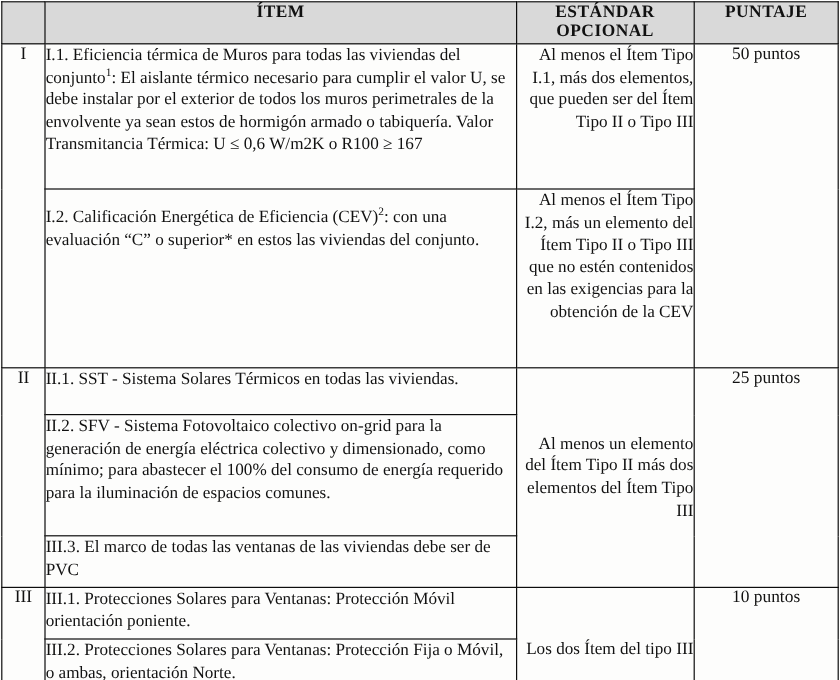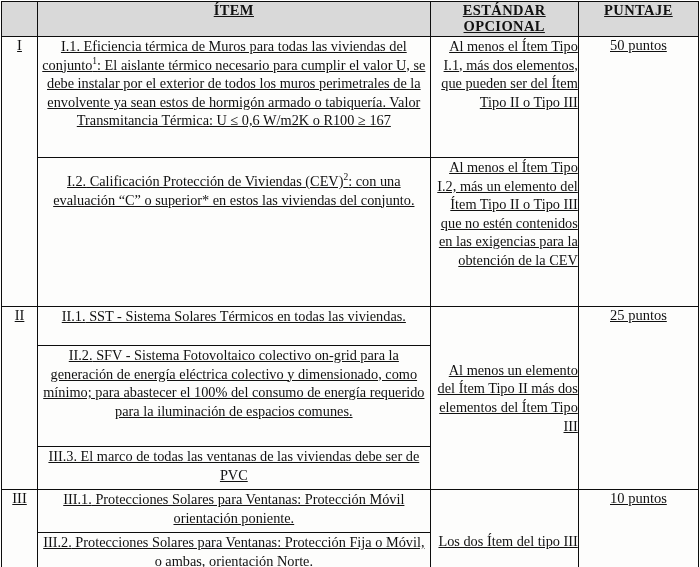--- a/index.html
+++ b/index.html
@@ -23,21 +23,20 @@
   table.matrix {
     border-collapse: collapse;
     width: 698px;
     margin: 1px;
     table-layout: fixed;
   }
   table.matrix td, table.matrix th {
     border: 1px solid #0d0d0d;
     vertical-align: top;
     padding: 0;
-    text-decoration: underline;
   }
   
   col.c-group { width: 36px; }
   col.c-item  { width: 392px; }
   col.c-std   { width: 148px; }
   col.c-score { width: 120px; }
 
   thead th {
     background: #d9d9d9;
     text-align: center;
@@ -69,21 +68,21 @@
   td.score-cell {
     text-align: center;
     vertical-align: middle;
     font-size: 14.5px;
     margin-left: 40px;
   }
   td.item-cell {
     padding: 5px 7px 7px 7px;
     font-size: 14.3px;
     line-height: 1.30;
-    text-align: center;
+    text-align: left;
   }
   td.std-cell {
     padding: 5px 6px 6px 7px;
     font-size: 14.3px;
     line-height: 1.30;
     text-align: right;
     vertical-align: top;
   }
   td.std-cell.mid {
     vertical-align: middle;
@@ -134,21 +133,21 @@
         <td class="group-cell" rowspan="2">I</td>
         <td class="item-cell tall-1">
             <span class="item-body"><span>I.1.</span><span> Eficiencia térmica de Muros para todas las viviendas del conjunto</span><sup>1</sup><span>: El aislante térmico necesario para cumplir el valor U, se debe instalar por el exterior de todos los muros perimetrales de la envolvente ya sean estos de hormigón armado o tabiquería. Valor Transmitancia Térmica: U ≤ 0,6 W/m2K o R100 ≥ 167</span></span>
           </td>
         <td class="std-cell">Al menos el Ítem Tipo I.1, más dos elementos, que pueden ser del Ítem Tipo II o Tipo III</td>
         <td class="score-cell nowrap-score" rowspan="2">50 puntos</td>
       </tr>
 
       <tr>
         <td class="item-cell tall-2">
-            <span class="item-body cell-pad-top"><span>I.2.</span><span> Calificación Protección de Viviendas (CEV)</span><sup>2</sup><span>: con una evaluación “C” o superior* en estos las viviendas del conjunto.</span></span>
+            <span class="item-body cell-pad-top"><span>I.2.</span><span> Calificación Energética de Eficiencia (CEV)</span><sup>2</sup><span>: con una evaluación “C” o superior* en estos las viviendas del conjunto.</span></span>
           </td>
         <td class="std-cell">Al menos el Ítem Tipo I.2, más un elemento del Ítem Tipo II o Tipo III que no estén contenidos en las exigencias para la obtención de la CEV</td>
       </tr>
 
       <tr>
         <td class="group-cell" rowspan="3">II</td>
         <td class="item-cell row-sst">
             <span class="item-body"><span>II.1.</span><span> SST - Sistema Solares Térmicos en todas las viviendas.</span></span>
           </td>
         <td class="std-cell mid" rowspan="3">Al menos un elemento del Ítem Tipo II más dos elementos del Ítem Tipo III</td>

